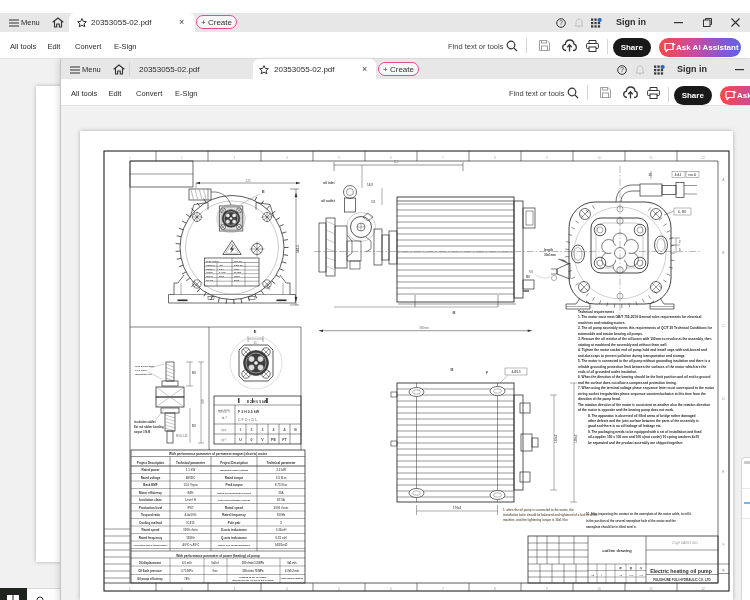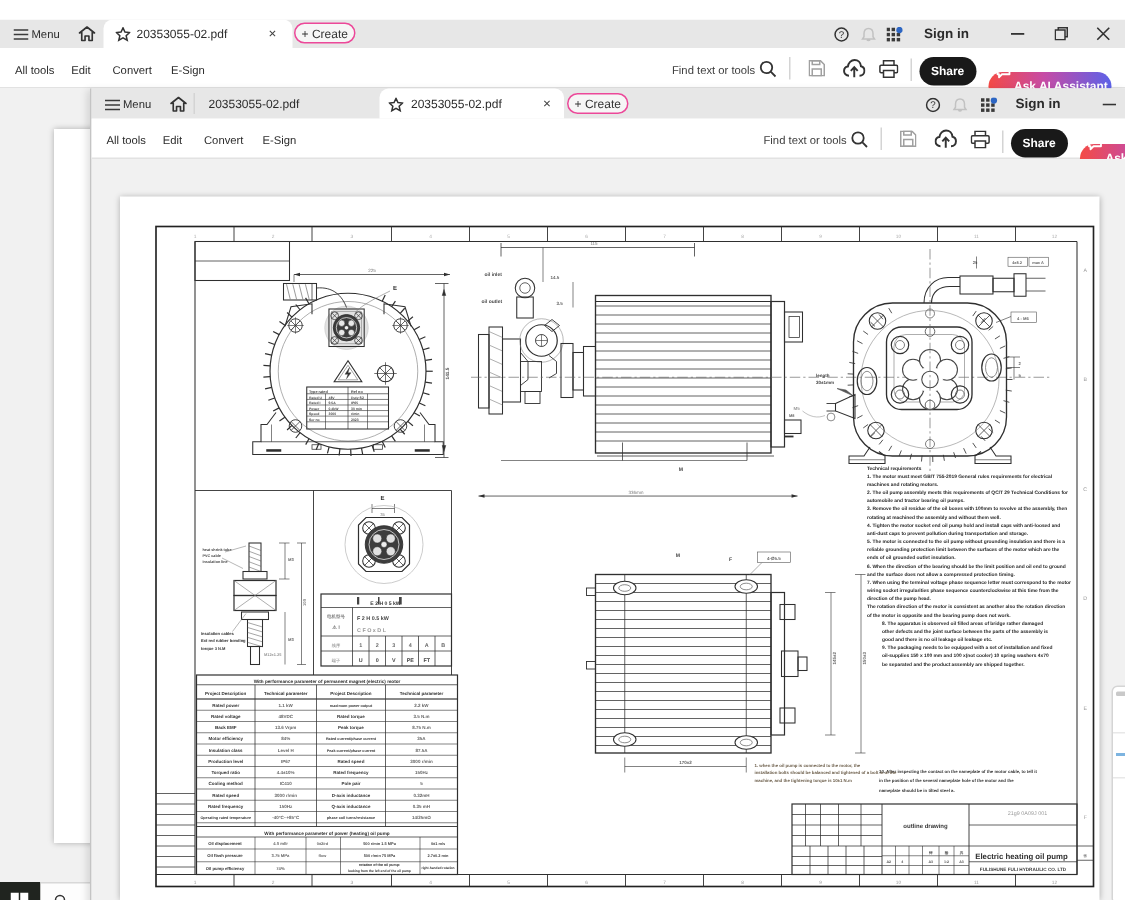--- a/index.html
+++ b/index.html
@@ -8,21 +8,21 @@
 .abs{position:absolute;}
 
 .titlebar{background:#e7e7e7;}
 .toolbar{background:#fff;border-bottom:1px solid #e2e2e2;}
 .ui{font-size:7.5px;color:#2b2b2b;white-space:nowrap;}
 .bold{font-weight:bold;text-align:center;}
 .tab{background:#fff;border-radius:6px 6px 0 0;}
 .createbtn{border:1px solid #ec4899;border-radius:8px;background:#f6f6f6;font-size:8px;color:#333;text-align:center;line-height:13px;}
 .pill{border-radius:10px;color:#fff;font-size:8px;font-weight:bold;text-align:center;}
 .sharepill{background:#191919;}
-.askpill{background:linear-gradient(90deg,#f44a45 0%,#c64ba5 45%,#5c62e8 100%);text-align:left;margin-top:10px;}
+.askpill{background:linear-gradient(90deg,#f44a45 0%,#c64ba5 45%,#5c62e8 100%);text-align:left;}
 .sep{width:1px;background:#d4d4d4;}
 
 #bpane{background:#f1f1f1;}
 #bpage{background:#fff;box-shadow:0 0 4px rgba(0,0,0,.28);}
 #fw{background:#e8e8e8;border-left:1px solid #c4c4c4;box-shadow:-2px 1px 5px rgba(0,0,0,.12);}
 #fpane{background:#f1f1f1;}
 #fpage{background:#fff;box-shadow:0 0 4px rgba(0,0,0,.28);}
 
 #task-start{background:#20241f;}
 #task-search{background:#fdfdfd;border-top:1px solid #d8d8d8;}

